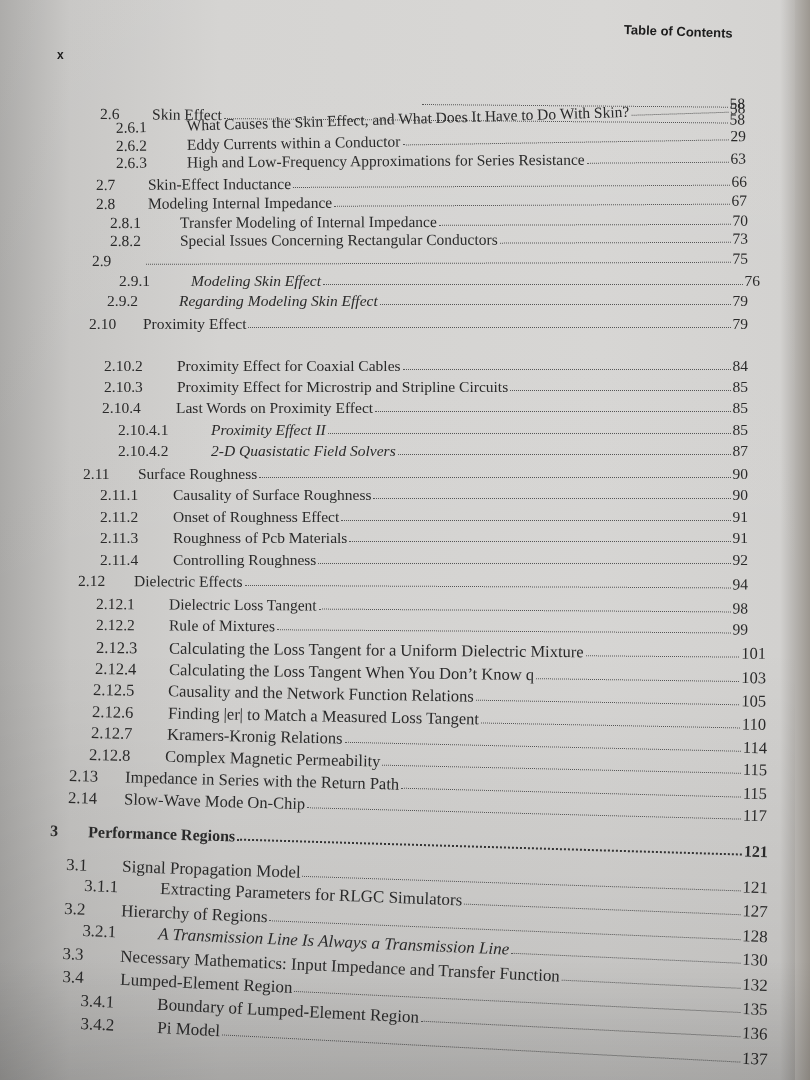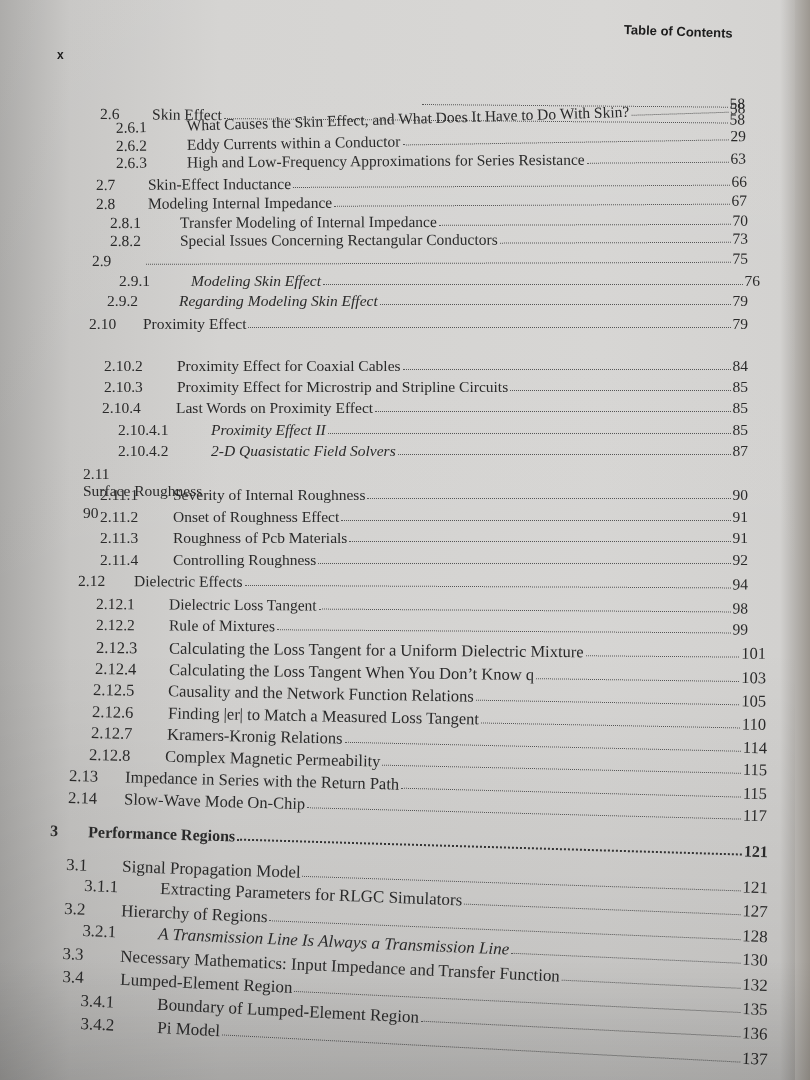--- a/index.html
+++ b/index.html
@@ -172,30 +172,30 @@
     <span class="pg">85</span>
   </div>
 
   <div class="row italic" style="left:118px; top:442px; width:630px;">
     <span class="num" style="width:93px; font-style:normal">2.10.4.2</span>
     <span class="title">2-D Quasistatic Field Solvers</span>
     <span class="leader"></span>
     <span class="pg">87</span>
   </div>
 
-  <div class="row" style="left:83px; top:465px; width:665px;flex-direction:column;">
+  <div class="row" style="left:83px; top:465px; width:665px;">
     <span class="num" style="width:55px">2.11</span>
     <span class="title">Surface Roughness</span>
     <span class="leader"></span>
     <span class="pg">90</span>
   </div>
 
   <div class="row" style="left:100px; top:486px; width:648px;">
     <span class="num" style="width:73px">2.11.1</span>
-    <span class="title">Severity of Internal Roughness</span>
+    <span class="title">Causality of Surface Roughness</span>
     <span class="leader"></span>
     <span class="pg">90</span>
   </div>
 
   <div class="row" style="left:100px; top:508px; width:648px;">
     <span class="num" style="width:73px">2.11.2</span>
     <span class="title">Onset of Roughness Effect</span>
     <span class="leader"></span>
     <span class="pg">91</span>
   </div>

